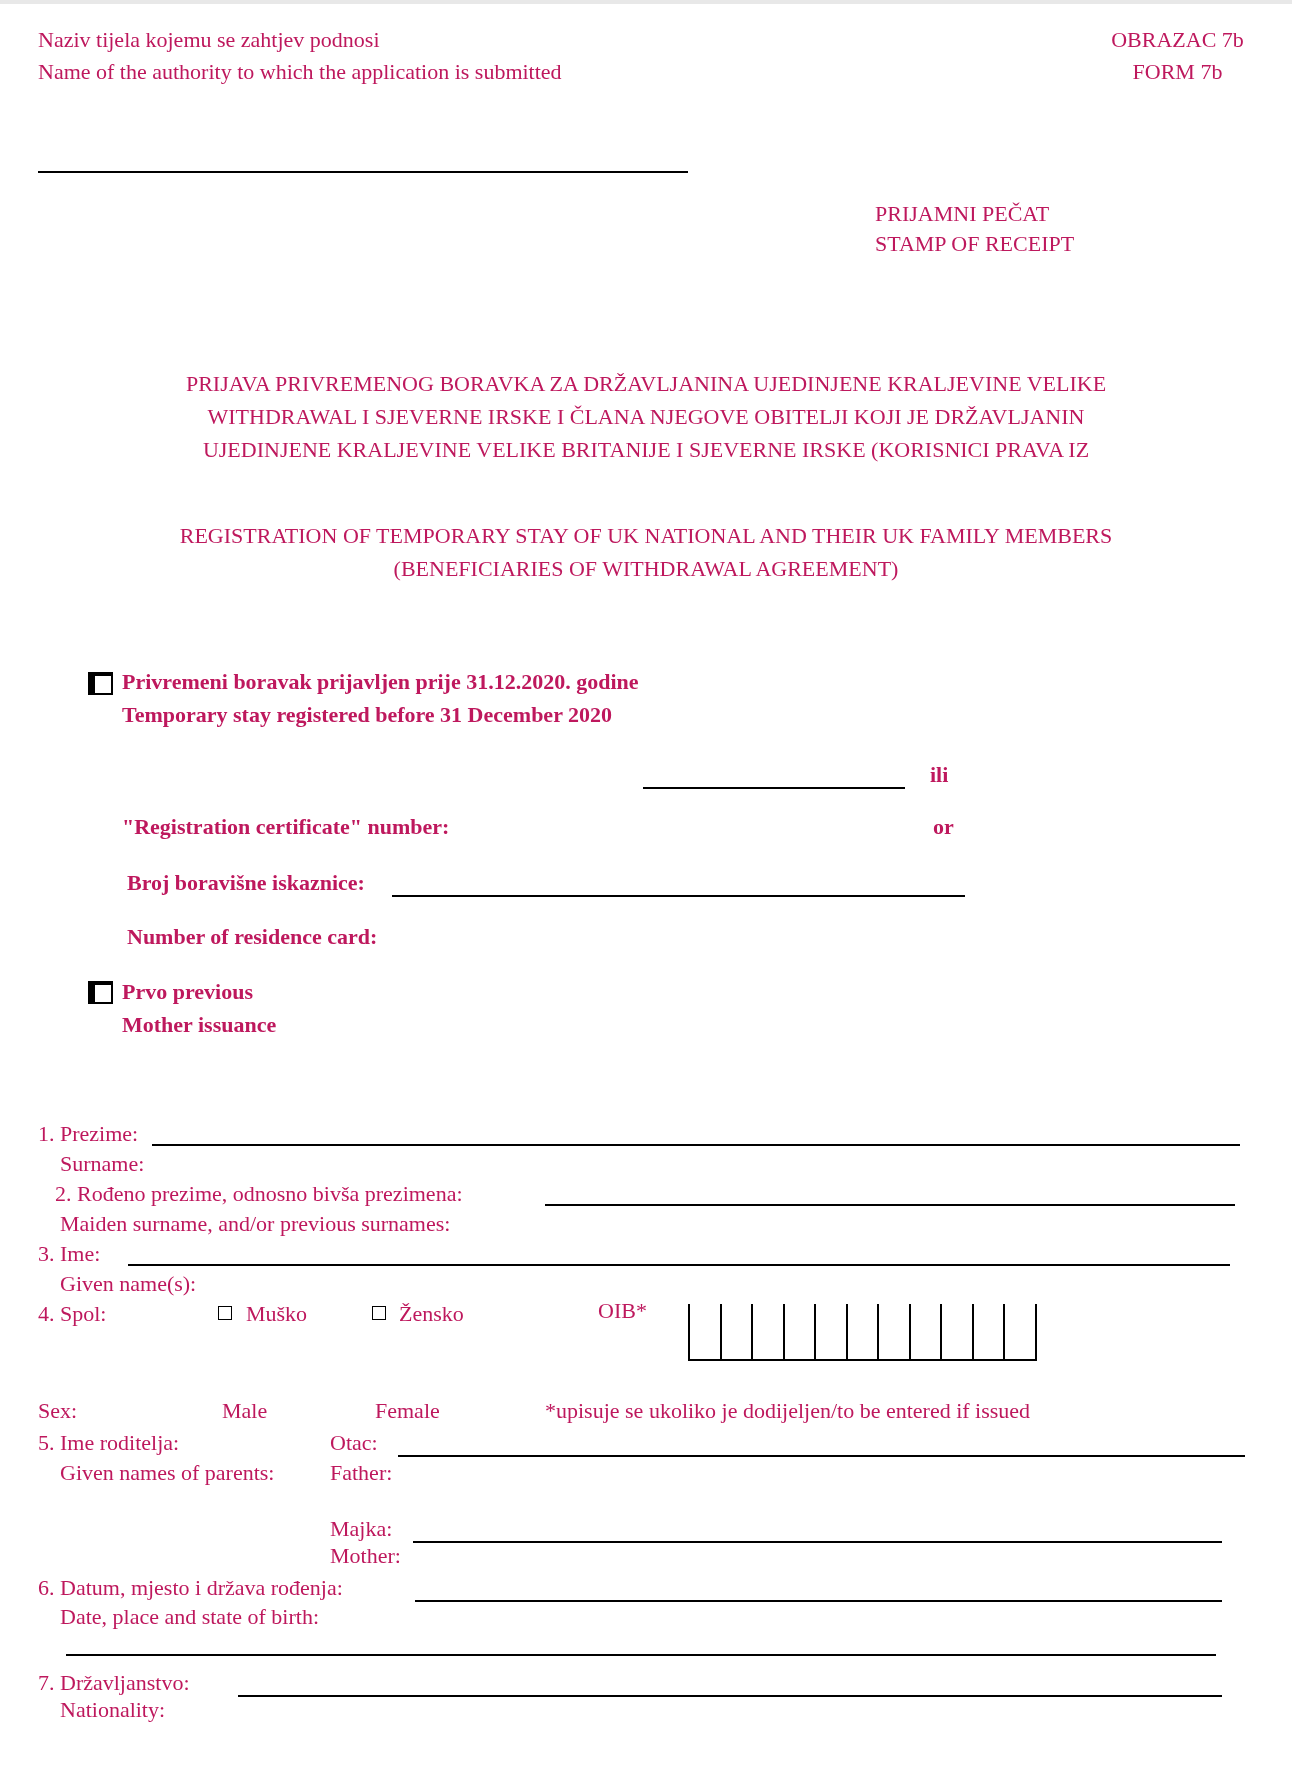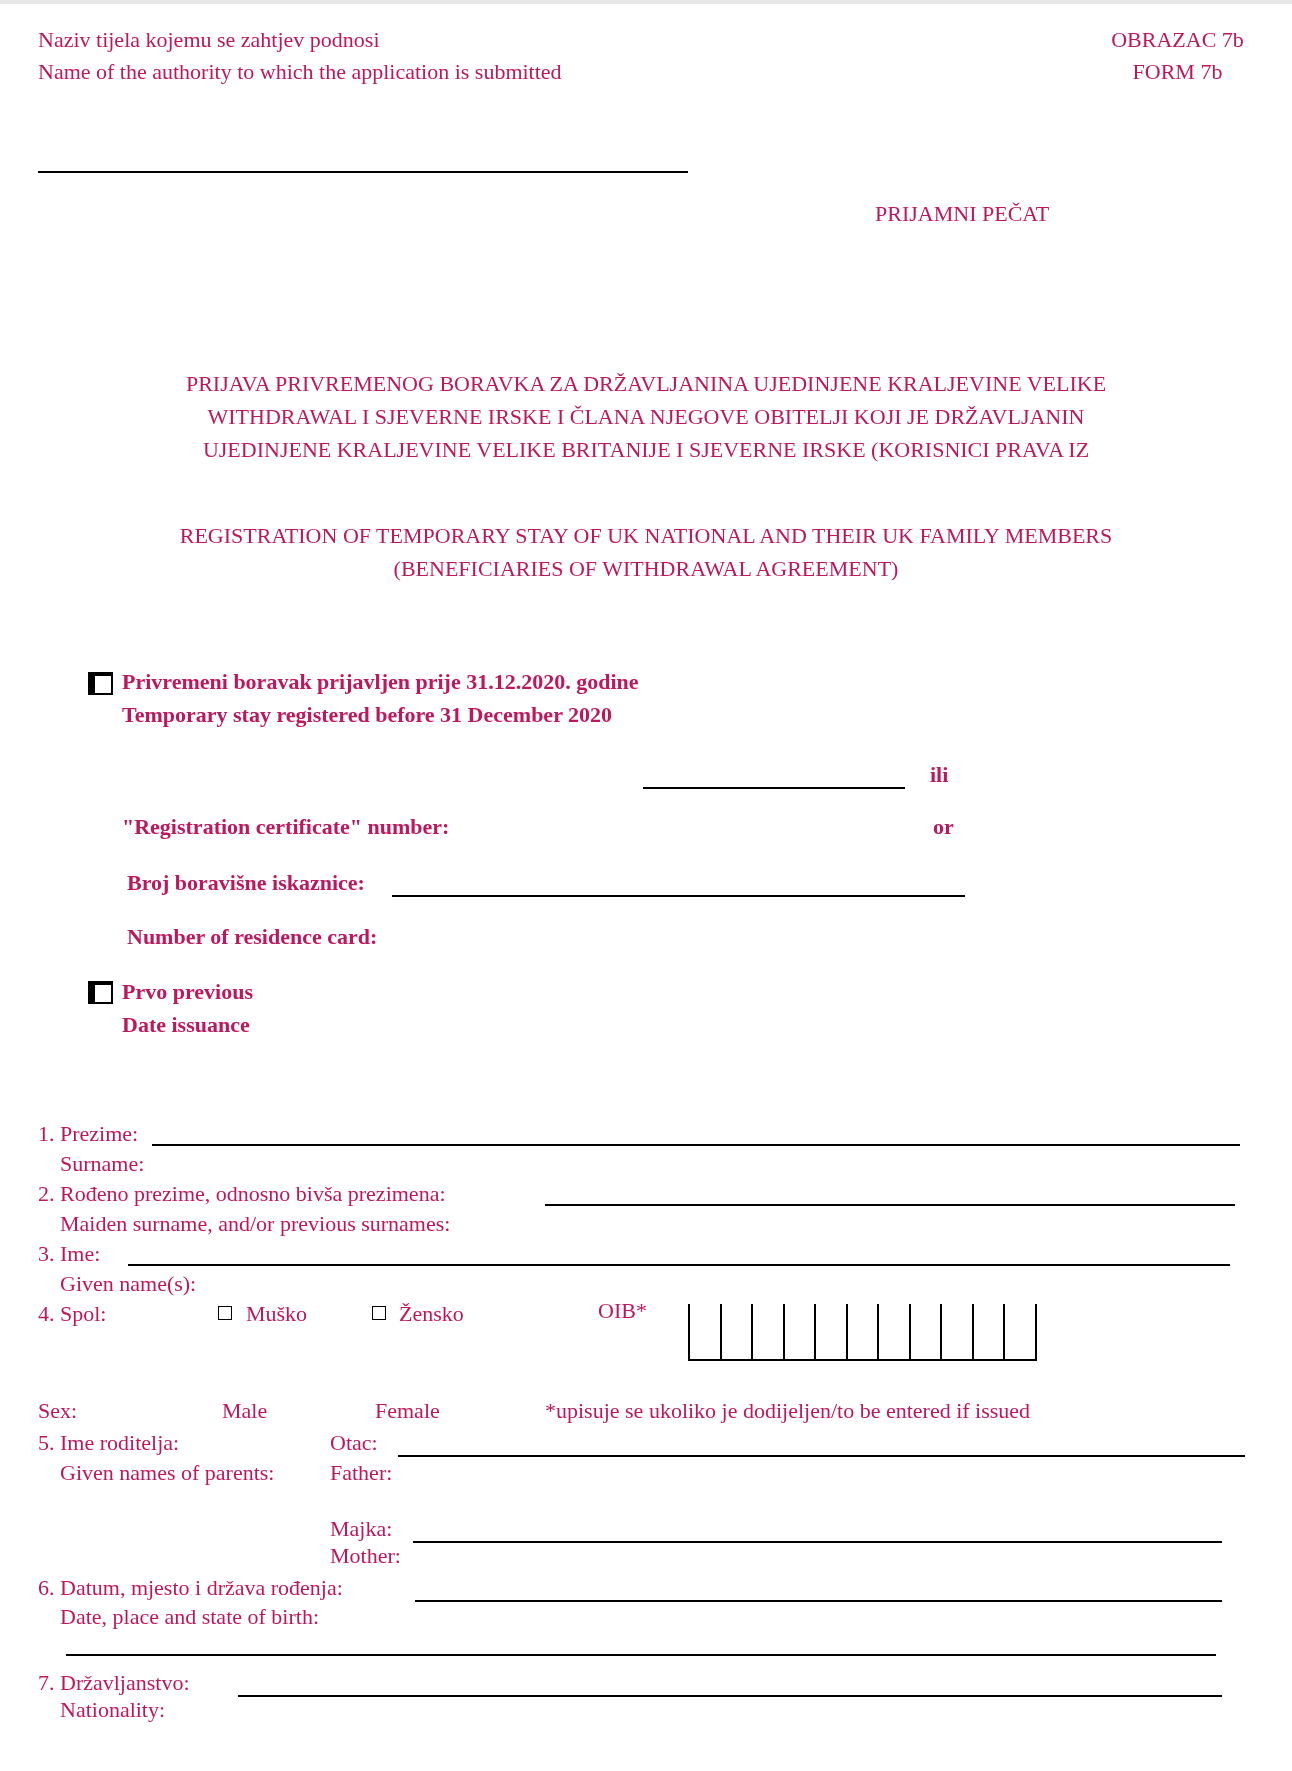--- a/index.html
+++ b/index.html
@@ -32,20 +32,21 @@
 <div class="page">
 
   <div class="t" style="left:38px;top:22px">Naziv tijela kojemu se zahtjev podnosi</div>
   <div class="t" style="left:38px;top:54px">Name of the authority to which the application is submitted</div>
   <div class="t center" style="left:1075px;top:22px;width:205px">OBRAZAC 7b</div>
   <div class="t center" style="left:1075px;top:54px;width:205px">FORM 7b</div>
 
   <div class="blank" style="left:38px;top:145px;width:650px"></div>
 
   <div class="t right" style="left:875px;top:196px;width:400px">PRIJAMNI PEČAT</div>
+  <div class="t right" style="left:875px;top:226px;width:400px">STAMP OF RECEIPT</div>
 
   <div class="title-line" style="top:366px">PRIJAVA PRIVREMENOG BORAVKA ZA DRŽAVLJANINA UJEDINJENE KRALJEVINE VELIKE</div>
   <div class="title-line" style="top:399px">WITHDRAWAL I SJEVERNE IRSKE I ČLANA NJEGOVE OBITELJI KOJI JE DRŽAVLJANIN</div>
   <div class="title-line" style="top:432px">UJEDINJENE KRALJEVINE VELIKE BRITANIJE I SJEVERNE IRSKE (KORISNICI PRAVA IZ</div>
   <div class="title-line" style="top:518px">REGISTRATION OF TEMPORARY STAY OF UK NATIONAL AND THEIR UK FAMILY MEMBERS</div>
   <div class="title-line" style="top:551px">(BENEFICIARIES OF WITHDRAWAL AGREEMENT)</div>
 
   <span class="cb" style="left:88px;top:668px"></span>
   <div class="t b" style="left:122px;top:664px">Privremeni boravak prijavljen prije 31.12.2020. godine</div>
   <div class="t b" style="left:122px;top:697px">Temporary stay registered before 31 December 2020</div>
@@ -55,27 +56,27 @@
 
   <div class="t b" style="left:122px;top:809px">"Registration certificate" number:</div>
   <div class="t b" style="left:933px;top:809px">or</div>
 
   <div class="t b" style="left:127px;top:865px">Broj boravišne iskaznice:</div>
   <div class="blank" style="left:392px;top:869px;width:573px"></div>
   <div class="t b" style="left:127px;top:919px">Number of residence card:</div>
 
   <span class="cb" style="left:88px;top:977px"></span>
   <div class="t b" style="left:122px;top:974px">Prvo previous</div>
-  <div class="t b" style="left:122px;top:1007px">Date issuance</div>
+  <div class="t b" style="left:122px;top:1007px">Mother issuance</div>
 
   <div class="t" style="left:38px;top:1116px">1. Prezime:</div>
   <div class="blank" style="left:152px;top:1118px;width:1088px"></div>
   <div class="t" style="left:60px;top:1146px">Surname:</div>
 
-  <div class="t" style="left:38px;top:1176px">2. Rođeno prezime, odnosno bivša prezimena:</div>
+  <div class="t" style="left:55px;top:1176px">2. Rođeno prezime, odnosno bivša prezimena:</div>
   <div class="blank" style="left:545px;top:1178px;width:690px"></div>
   <div class="t" style="left:60px;top:1206px">Maiden surname, and/or previous surnames:</div>
 
   <div class="t" style="left:38px;top:1236px">3. Ime:</div>
   <div class="blank" style="left:128px;top:1238px;width:1102px"></div>
   <div class="t" style="left:60px;top:1266px">Given name(s):</div>
 
   <div class="t" style="left:38px;top:1296px">4. Spol:</div>
   <span class="cbs" style="left:218px;top:1302px"></span>
   <div class="t" style="left:246px;top:1296px">Muško</div>

